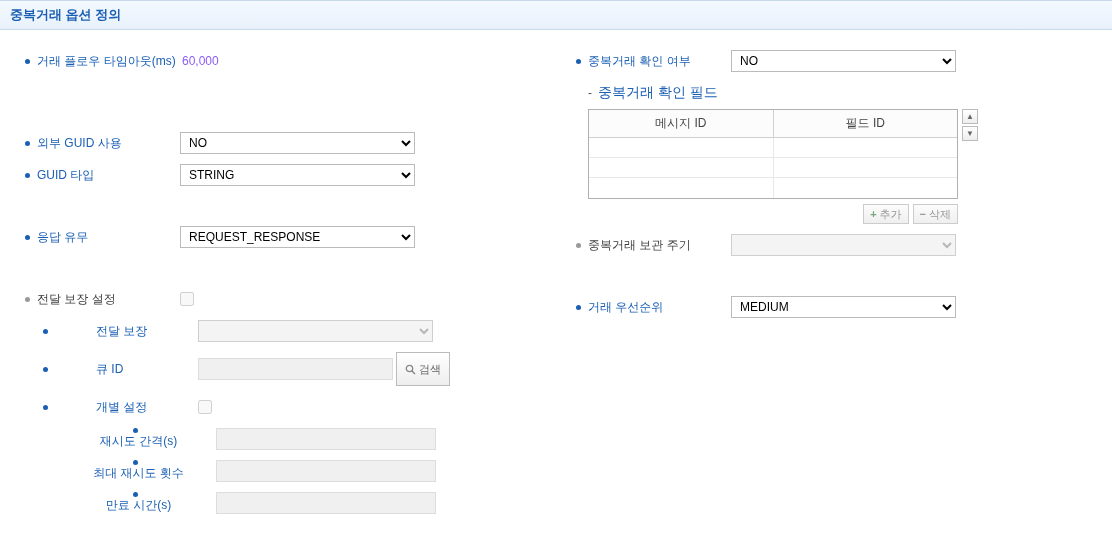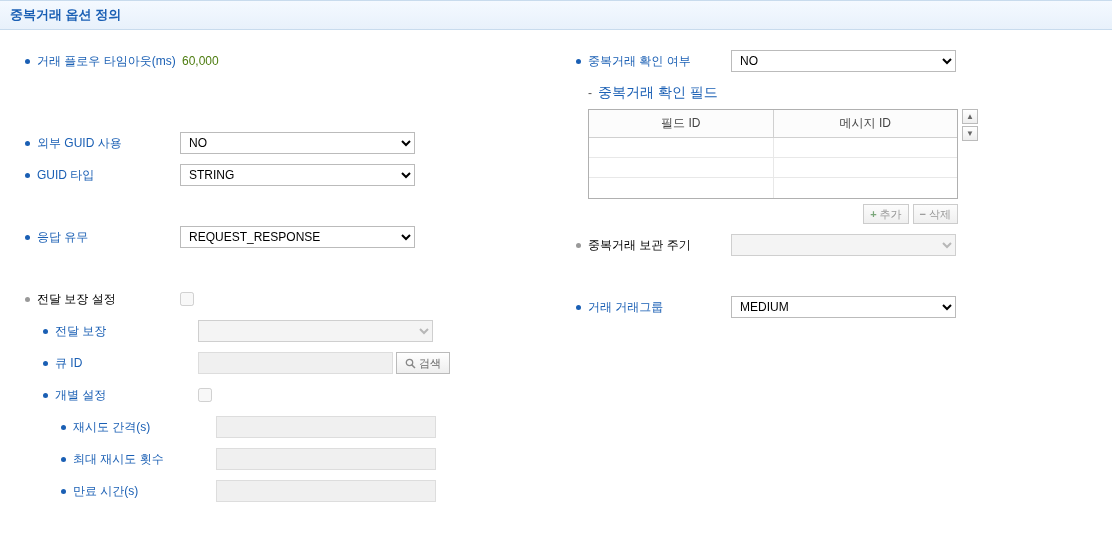--- a/index.html
+++ b/index.html
@@ -43,50 +43,52 @@
       min-height: 22px;
     }
     .label-area {
       width: 155px;
       display: flex;
       align-items: center;
       flex-shrink: 0;
     }
     .label-indent {
       margin-left: 18px;
+      gap: 41px;
     }
     .label-indent2 {
       margin-left: 36px;
+      flex-direction: column;
     }
     .bullet {
       width: 5px;
       height: 5px;
       border-radius: 50%;
       margin-right: 7px;
       flex-shrink: 0;
     }
     .bullet-blue {
       background: #1a5fb4;
     }
     .bullet-grey {
       background: #999;
     }
     .label-text {
       color: #1a5fb4;
       font-size: 12px;
     }
     .label-text.disabled {
-      color: #000000;
+      color: #404040;
     }
     .value-area {
       display: flex;
       align-items: center;
     }
     .static-value {
-      color: #4d7c0f;
+      color: #8b5cf6;
       font-size: 12px;
       padding-left: 2px;
     }
     select.form-select {
       width: 235px;
       height: 22px;
       border: 1px solid #bbb;
       background: #fff;
       font-size: 12px;
       padding: 0 4px;
@@ -104,21 +106,21 @@
       padding: 0 4px;
       font-size: 12px;
       font-family: inherit;
     }
     input.form-check {
       width: 14px;
       height: 14px;
     }
     .search-btn {
       height: 22px;
-      padding: 4px 8px;
+      padding: 16px 8px;
       border: 1px solid #bbb;
       background: linear-gradient(to bottom, #fff, #eee);
       font-size: 11px;
       color: #666;
       cursor: pointer;
       display: inline-flex;
       align-items: center;
       margin-left: 3px;
     }
     .search-btn svg {
@@ -383,22 +385,22 @@
     </div>
 
     <div class="form-row" style="margin-bottom:3px;">
       <span class="sub-indicator">-</span>
       <span class="sub-label">중복거래 확인 필드</span>
     </div>
 
     <div class="table-wrap">
       <div class="grid-table">
         <div class="grid-header">
+          <div class="cell">메시지 ID</div>
           <div class="cell">필드 ID</div>
-          <div class="cell">메시지 ID</div>
         </div>
         <div class="grid-body">
           <div class="row">
             <div class="cell"></div>
               <div class="cell"></div>
           </div>
           <div class="row">
             <div class="cell"></div>
               <div class="cell"></div>
           </div>
@@ -437,21 +439,21 @@
       <div class="value-area">
         <select class="form-select" style="width:225px" disabled=""></select>
       </div>
     </div>
 
     <div class="spacer-md"></div>
 
     <div class="form-row">
       <div class="right-label-area">
         <span class="bullet bullet-blue"></span>
-        <span class="label-text">거래 거래그룹</span>
+        <span class="label-text">거래 우선순위</span>
       </div>
       <div class="value-area">
         <select class="form-select" style="width:225px">
           <option>MEDIUM</option>
         </select>
       </div>
     </div>
 
   </div>
 </div>

